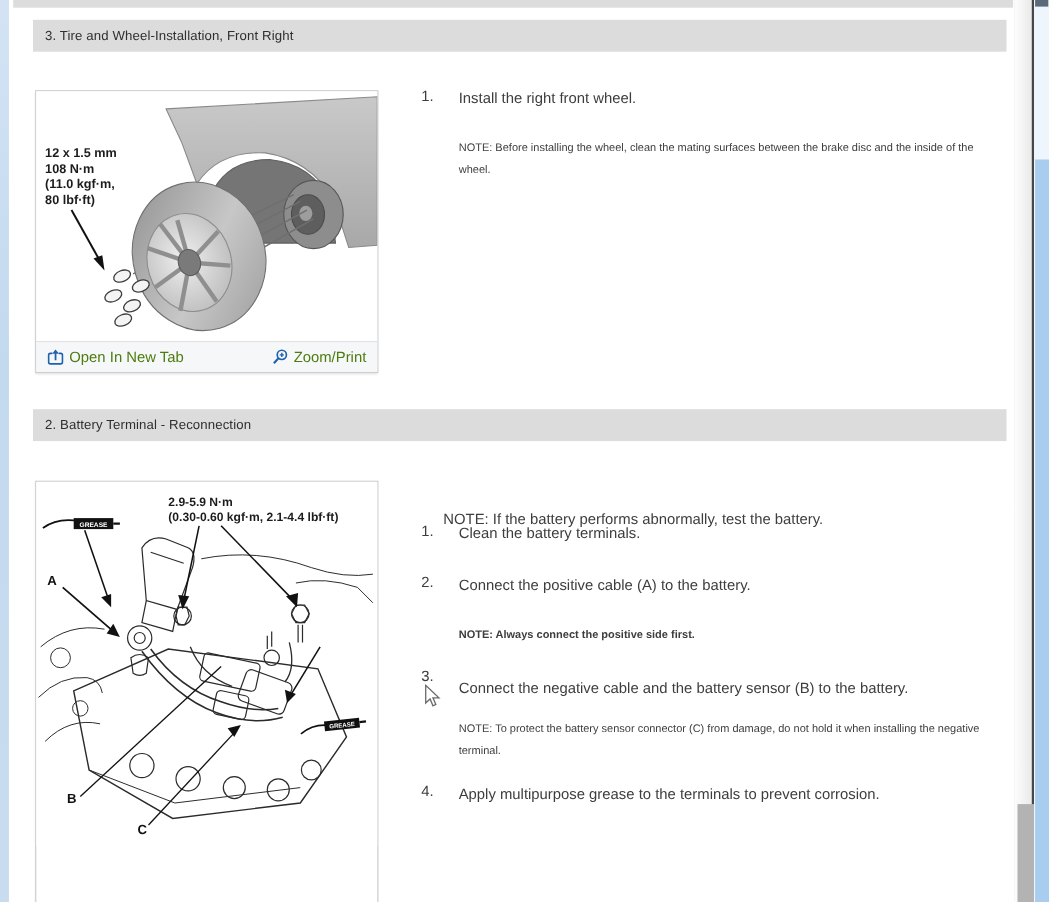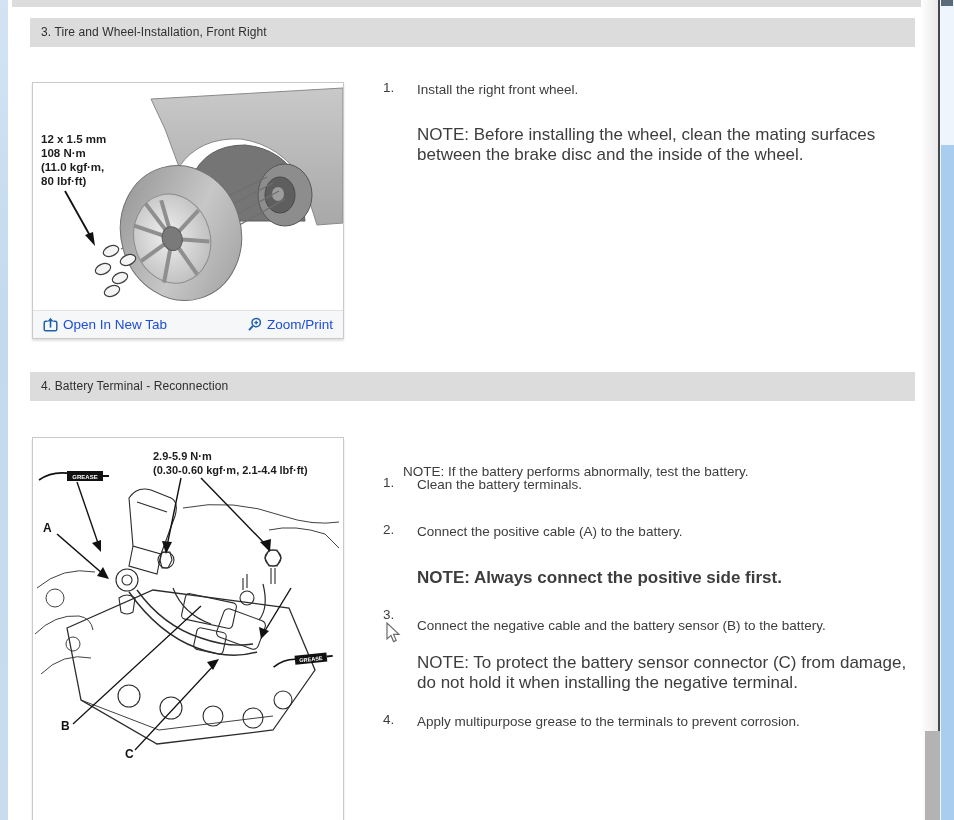--- a/index.html
+++ b/index.html
@@ -34,27 +34,27 @@
   .fig4{top:437px;height:452px;}
   .fig-body{position:relative;width:100%;background:#fff;}
   .fig-footer{
     position:absolute;left:0;right:0;bottom:0;height:28px;
     background:#f5f7f9;border-top:1px solid #e2e2e2;
     display:flex;align-items:center;justify-content:space-between;
     padding:0 10px;box-sizing:border-box;
   }
   .fig-link{
     display:flex;align-items:center;gap:5px;
-    color:#1d4ed8;font-size:13.5px;cursor:pointer;white-space:nowrap;
+    color:#4d7c0f;font-size:13.5px;cursor:pointer;white-space:nowrap;
   }
   .fig-link svg{display:block;}
 
   .num{position:absolute;left:383px;font-size:13.5px;color:#3d3d3d;}
   .txt{position:absolute;left:417px;font-size:13.5px;color:#3d3d3d;line-height:20px;}
-  .note{position:absolute;left:417px;font-size:17px;color:#3d3d3d;line-height:20px;}
+  .note{position:absolute;left:417px;font-size:10px;color:#3d3d3d;line-height:20px;}
   .intro-note{position:absolute;left:403px;font-size:13.5px;color:#3d3d3d;}
 
   
   .inner-track{
     position:absolute;left:922px;top:0;width:16px;height:820px;
     background:linear-gradient(to right,#fdfdfd,#eaeaea);
   }
   .inner-dark-line{position:absolute;left:938px;top:0;width:2px;height:820px;background:#474747;}
   .inner-thumb{position:absolute;left:925px;top:731px;width:15px;height:89px;background:#b3b3b3;}
 
@@ -168,21 +168,21 @@
         <span>Zoom/Print</span>
       </span>
     </div>
   </div>
 
   <div class="num" style="top:80px;">1.</div>
   <div class="txt" style="top:80px;width:480px;">Install the right front wheel.</div>
   <div class="note" style="top:125px;width:472px;">NOTE: Before installing the wheel, clean the mating surfaces between the brake disc and the inside of the wheel.</div>
 
   <div class="section-header hdr4">
-    <span>4. Battery Terminal - Reconnection</span>
+    <span>2. Battery Terminal - Reconnection</span>
   </div>
 
   <div class="figure fig4">
     <div class="fig-body" style="height:331px;">
       <svg width="310" height="331" viewBox="0 0 310 331">
         <g fill="none" stroke="#2b2b2b" stroke-width="1.1">
 
           <path d="M150,70 Q200,60 250,78 Q280,88 306,84" stroke-width="0.9"></path>
           <path d="M236,92 Q262,86 292,96 L306,110" stroke-width="0.9"></path>
           <path d="M4,150 Q30,128 62,134" stroke-width="0.9"></path>

